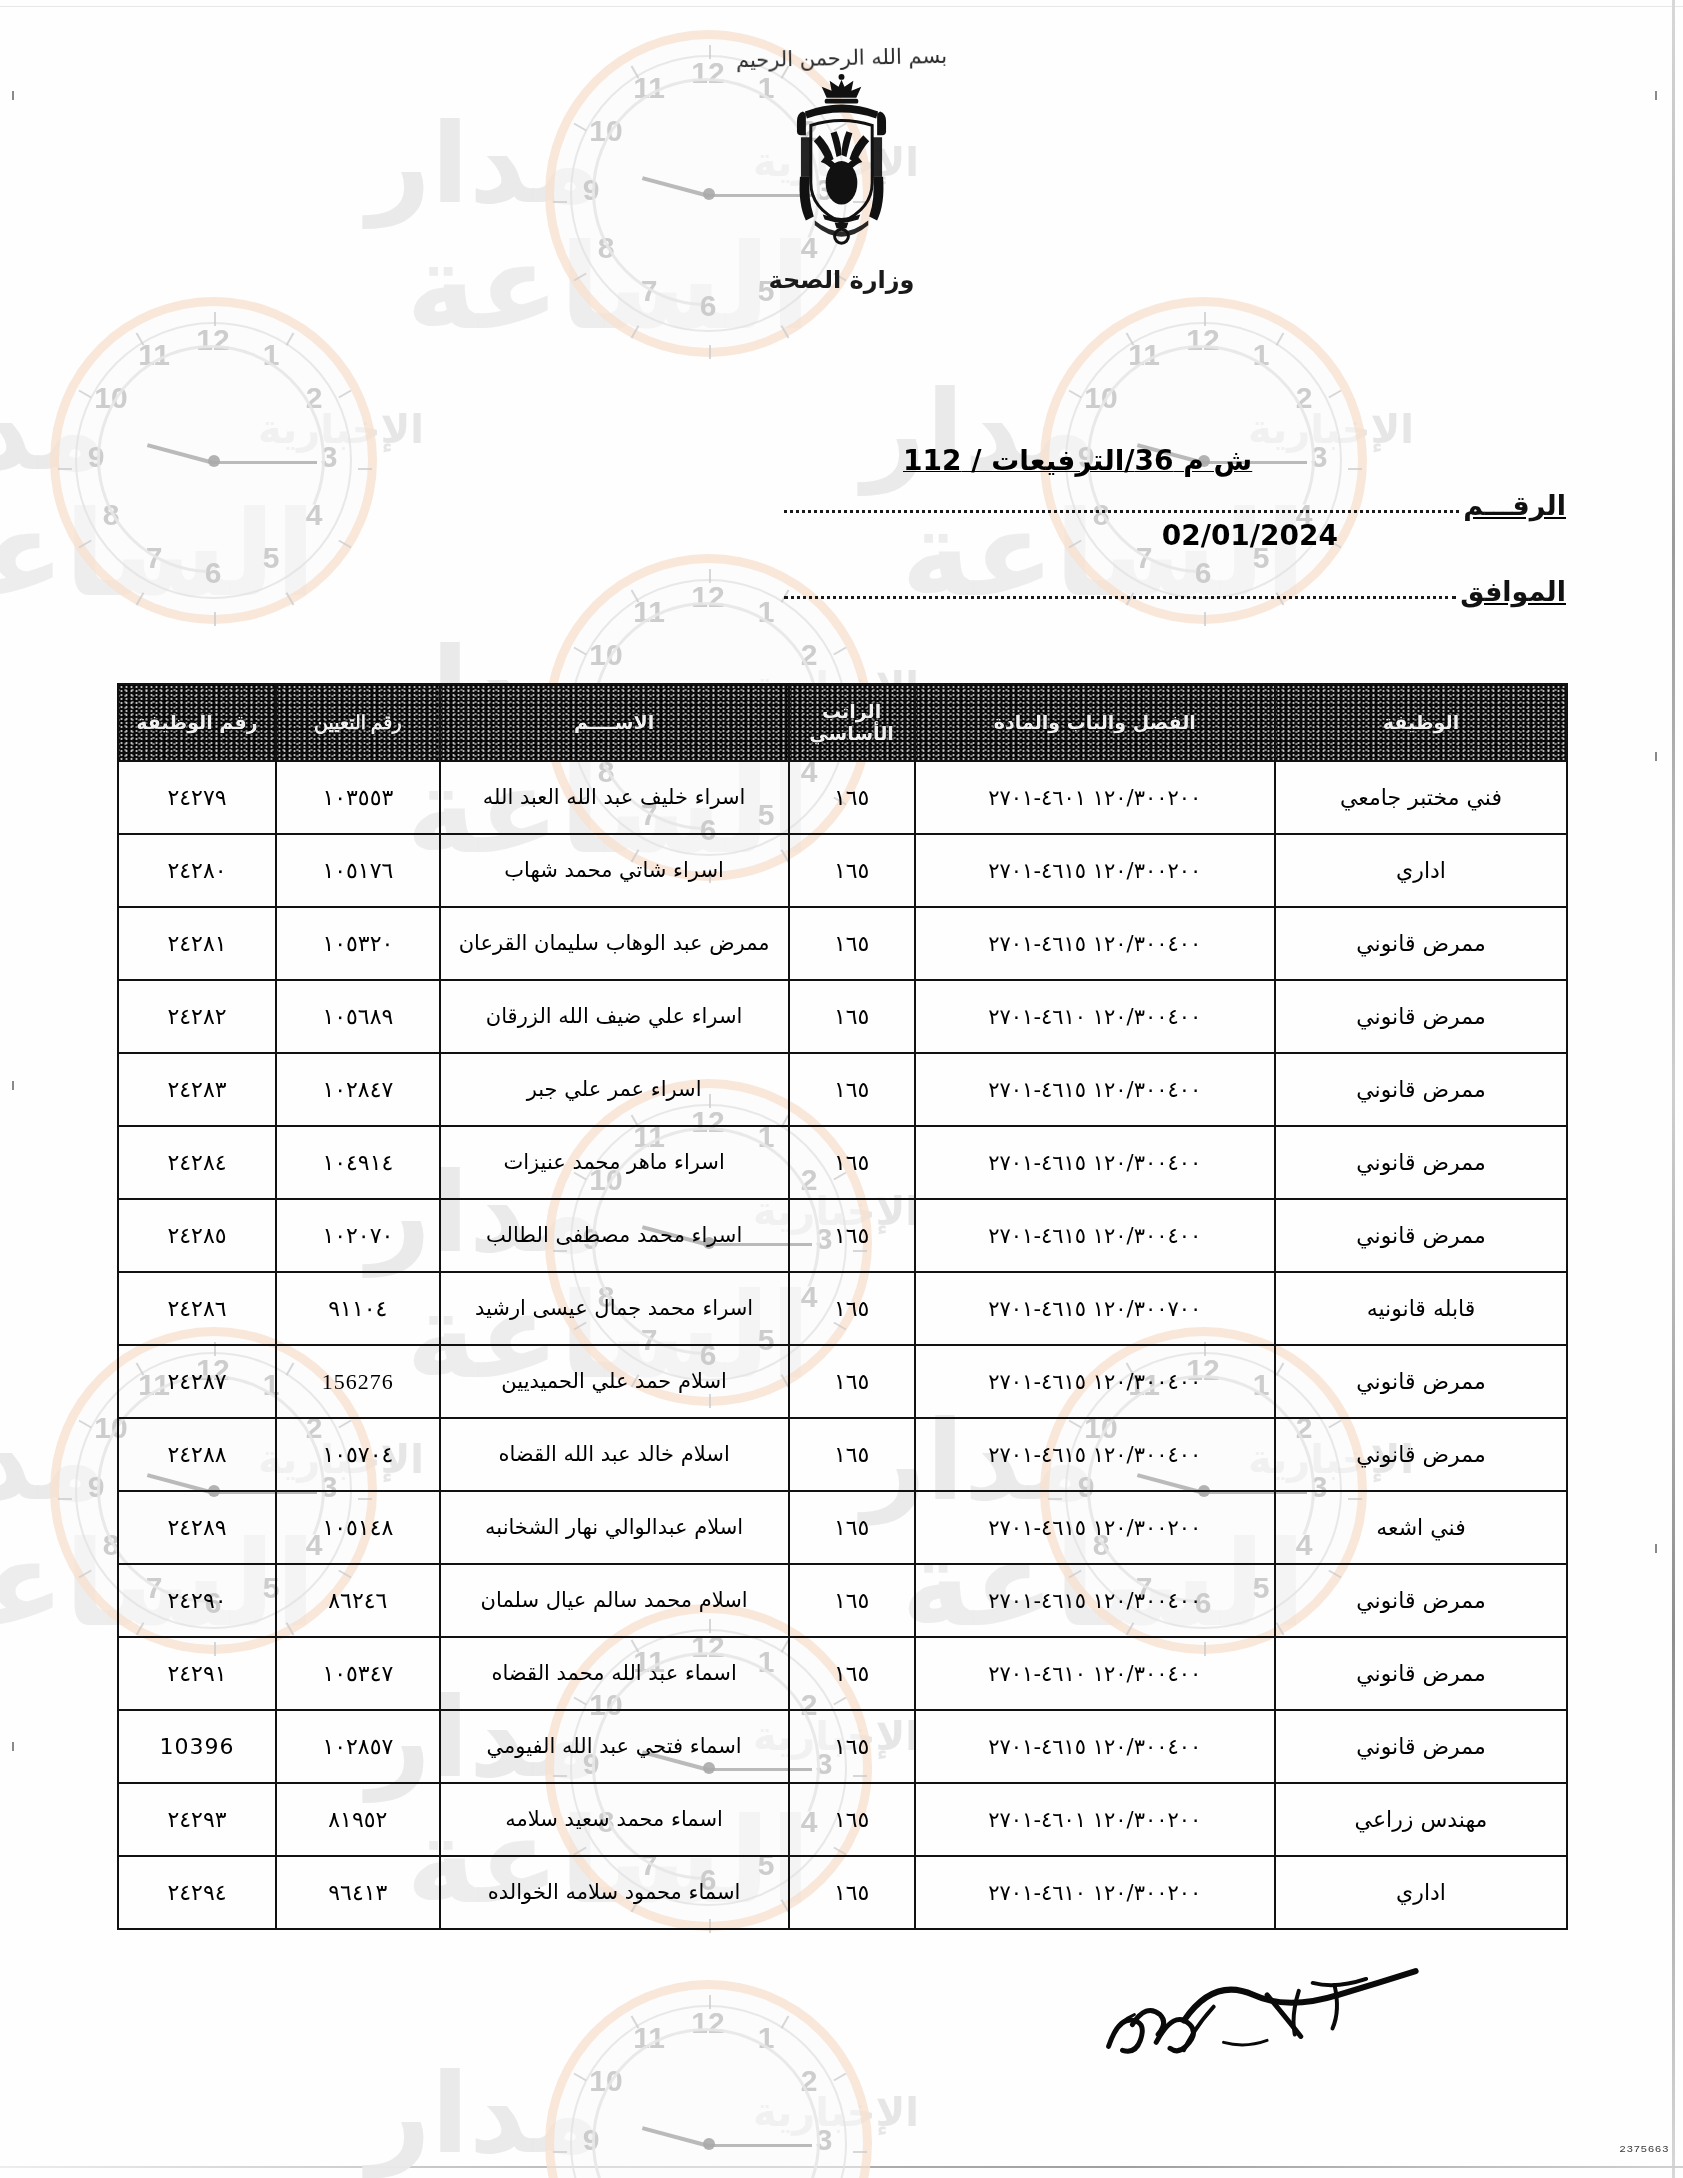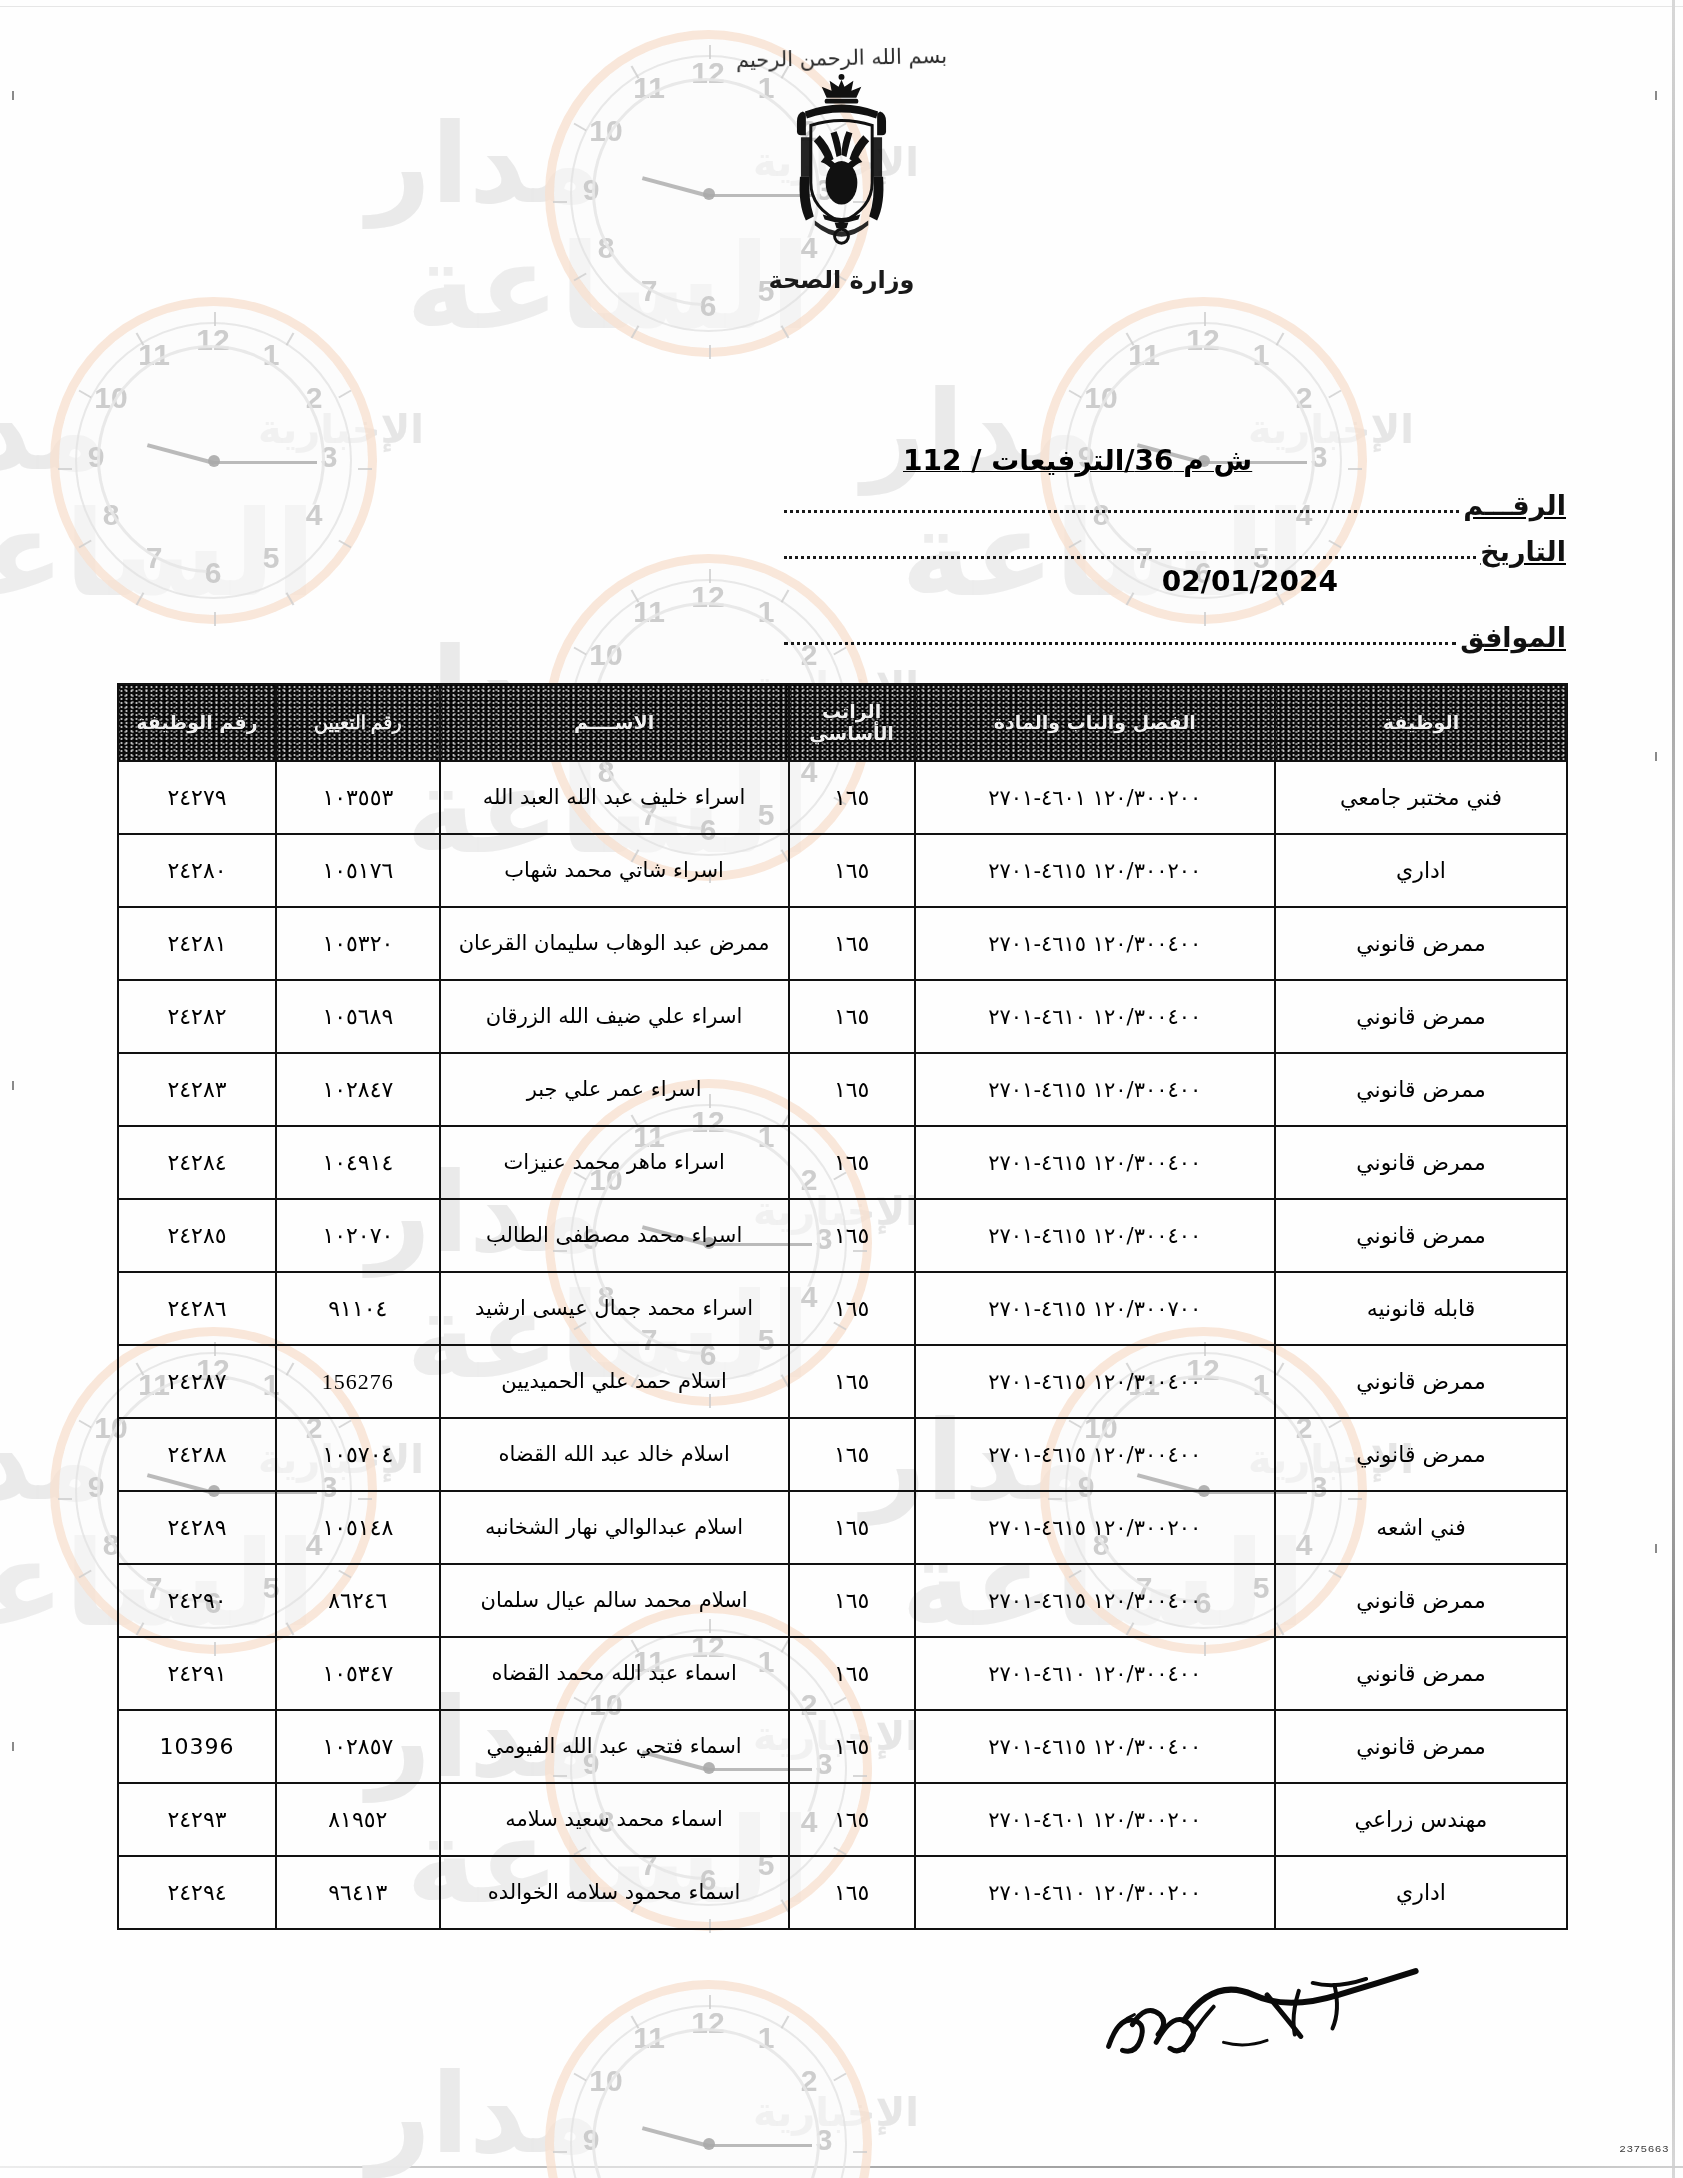--- a/index.html
+++ b/index.html
@@ -502,24 +502,20 @@
   </svg>
   <div class="ministry-name">وزارة الصحة</div>
 </div>
 
 <div class="ref-block">
   <div class="ref-top">
     <span class="ref-no">ش م 36/الترفيعات / 112</span>
   </div>
   <div class="ref-row">
     <span class="ref-label">الرقـــم</span>
-    <span class="ref-dots"></span>
-  </div>
-  <div class="ref-row">
-    <span class="ref-label">التاريخ</span>
     <span class="ref-dots"></span>
   </div>
   <div class="ref-val-row">
     <span class="ref-date">02/01/2024</span>
   </div>
   <div class="ref-row">
     <span class="ref-label">الموافق</span>
     <span class="ref-dots"></span>
   </div>
 </div>

